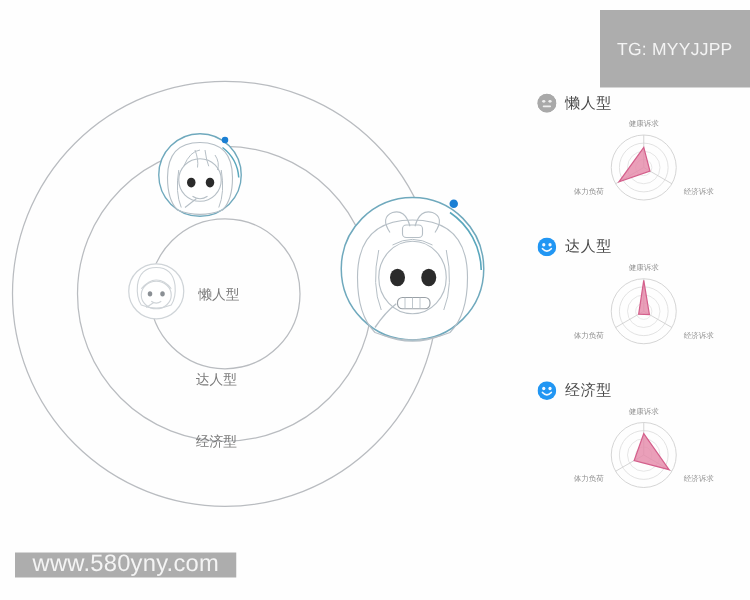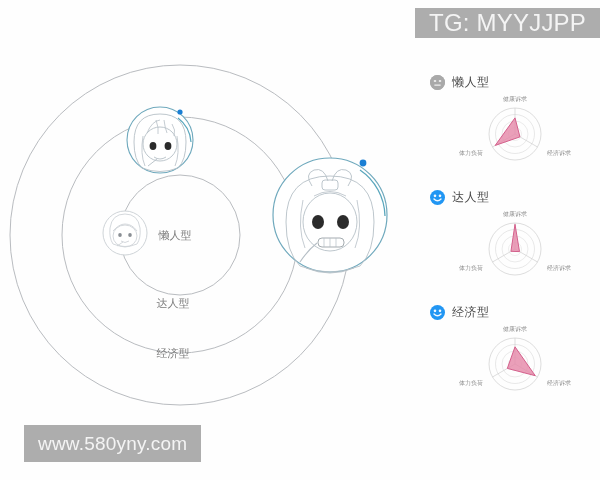--- a/index.html
+++ b/index.html
@@ -25,27 +25,27 @@
     letter-spacing: .2px;
     display: flex;
     align-items: center;
     justify-content: center;
     white-space: nowrap;
   }
   #wm-top {
     right: 0;
     top: 8px;
     height: 30px;
-    padding: 0 14px;
-    font-size: 24px;
+    padding: 16px 14px;
+    font-size: 14px;
   }
   #wm-bottom {
-    left: 24px;
+    left: 12px;
     bottom: 18px;
-    height: 37px;
+    height: 20px;
     padding: 0 14px;
     font-size: 19px;
   }
 
   
   #venn-area {
     position: absolute;
     left: 0;
     top: 0;
     width: 430px;

